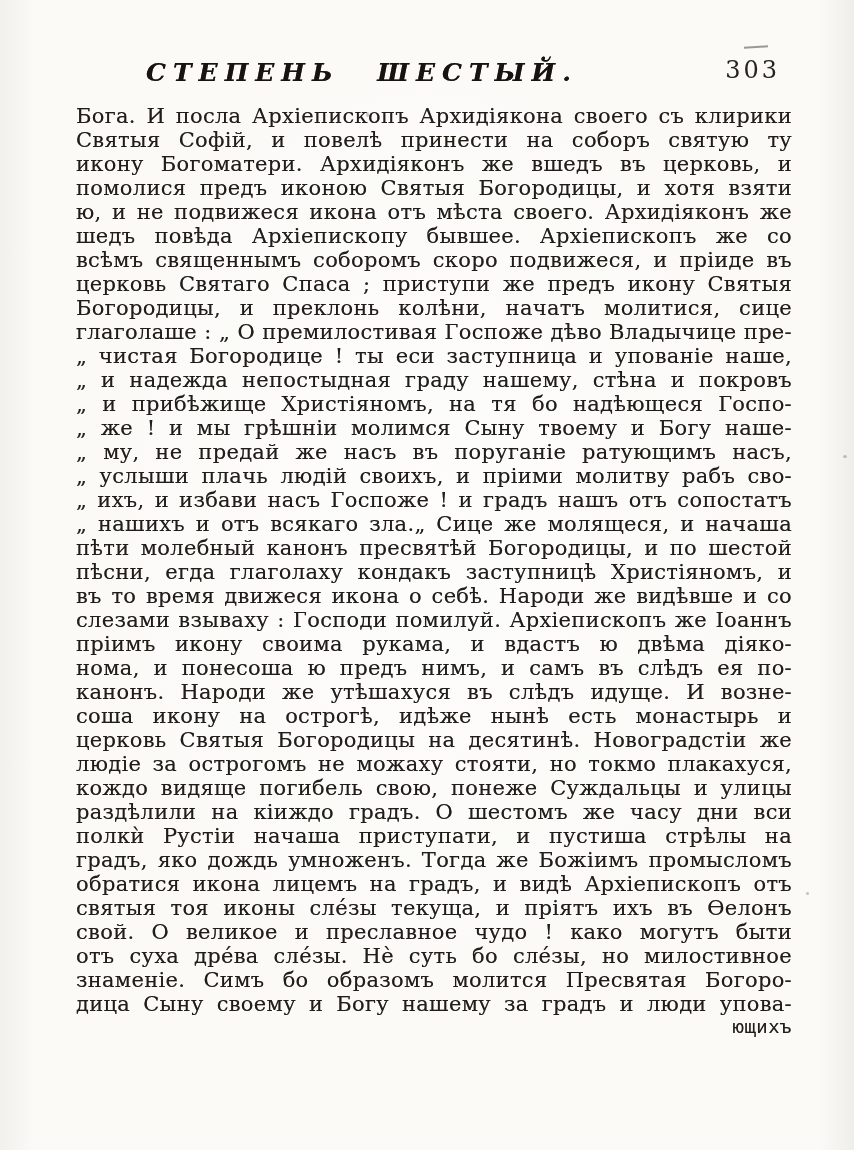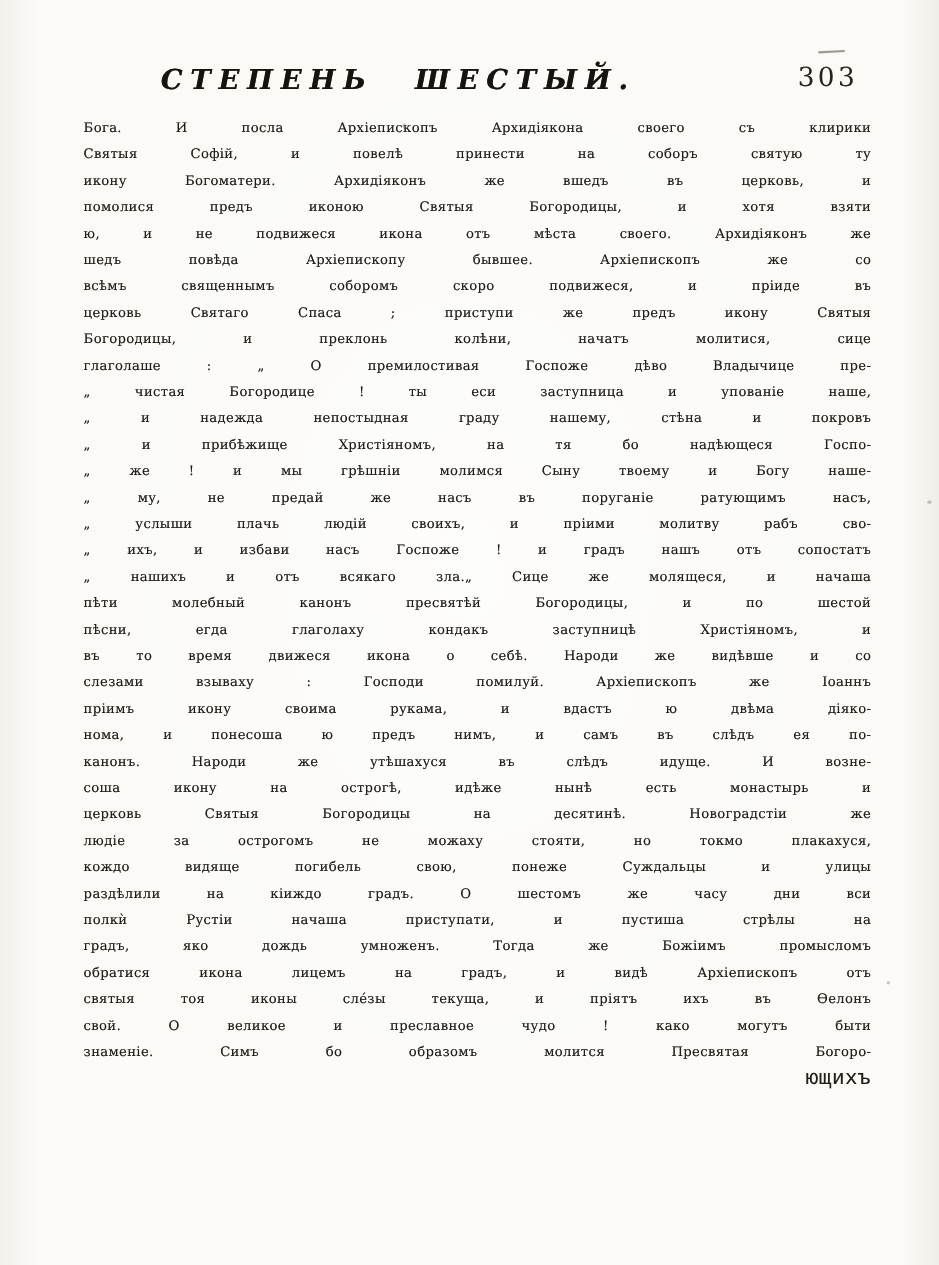--- a/index.html
+++ b/index.html
@@ -54,21 +54,21 @@
     border-top: 2px solid rgba(75,72,66,0.55);
     transform: rotate(-3deg);
   }
   .text-block {
     position: absolute;
     top: 104px;
     left: 76px;
     width: 716px;
   }
   .line {
-    font-size: 12px;
+    font-size: 21px;
     line-height: 24px;
     height: 24px;
     letter-spacing: 0.3px;
     text-align: justify;
     text-align-last: justify;
     white-space: nowrap;
     color: #211e1a;
     text-shadow: 0 0 0.5px rgba(33,30,26,0.55);
   }
   .catchword-row {
@@ -132,21 +132,23 @@
       <div class="line">соша икону на острогѣ, идѣже нынѣ есть монастырь и</div>
       <div class="line">церковь Святыя Богородицы на десятинѣ. Новоградстіи же</div>
       <div class="line">людіе за острогомъ не можаху стояти, но токмо плакахуся,</div>
       <div class="line">кождо видяще погибель свою, понеже Суждальцы и улицы</div>
       <div class="line">раздѣлили на кіиждо градъ. О шестомъ же часу дни вси</div>
       <div class="line">полкѝ Рустіи начаша приступати, и пустиша стрѣлы на</div>
       <div class="line">градъ, яко дождь умноженъ. Тогда же Божіимъ промысломъ</div>
       <div class="line">обратися икона лицемъ на градъ, и видѣ Архіепископъ отъ</div>
       <div class="line">святыя тоя иконы сле́зы текуща, и пріятъ ихъ въ Ѳелонъ</div>
       <div class="line">свой. О великое и преславное чудо ! како могутъ быти</div>
+      <div class="line">отъ суха дре́ва сле́зы. Нѐ суть бо сле́зы, но милостивное</div>
       <div class="line">знаменіе. Симъ бо образомъ молится Пресвятая Богоро-</div>
+      <div class="line">дица Сыну своему и Богу нашему за градъ и люди упова-</div>
       <div class="catchword-row">ющихъ</div>
     </div>
 
   <div class="speck s1"></div>
   <div class="speck s2"></div>
   <div class="speck s3"></div>
   <div class="speck s4"></div>
 
 </div>
 

